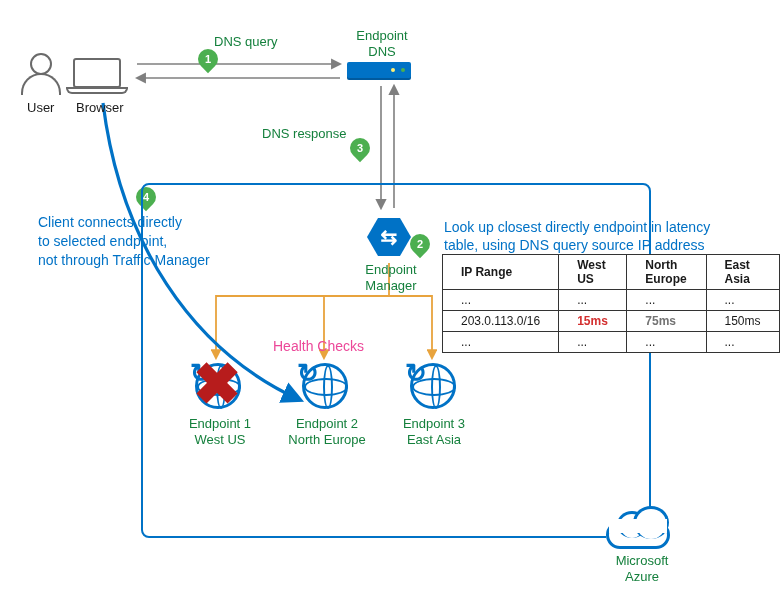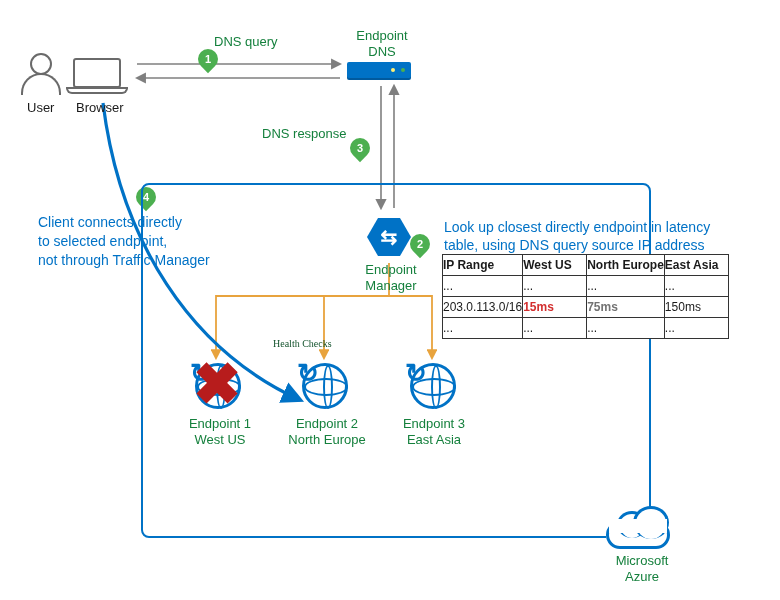--- a/index.html
+++ b/index.html
@@ -120,34 +120,34 @@
   
   svg.overlay { position:absolute; left:0; top:0; width:780px; height:600px; pointer-events:none; }
 
   
   .latency-table {
     position:absolute; left:442px; top:254px;
     border-collapse:collapse; font-size:12px;
     background:#fff;
   }
   .latency-table th, .latency-table td {
-    border:1px solid #333; padding:3px 0; text-align:left;
+    border:1px solid #333; padding:3px 18px; text-align:left;
     min-width:64px;
   }
   .latency-table th { font-weight:600; }
   .ms-red { color:#d32f2f; font-weight:600; }
   .ms-green { color:#737373; font-weight:600; }
 
   
   .client-caption { position:absolute; left:38px; top:213px; width:220px; color:#0072c6; font-size:14px; line-height:1.35; }
   .client-caption b { font-weight:400; }
 
   .lookup-caption { position:absolute; left:444px; top:218px; width:320px; color:#0072c6; font-size:14px; line-height:1.3; }
 
-  .hc-label { position:absolute; left:273px; top:338px; color:#14532d; font-size:10px;font-family:Liberation Serif, serif; }
+  .hc-label { position:absolute; left:273px; top:338px; color:#ec4899; font-size:14px; }
 </style>
 </head>
 <body>
 
 <svg class="overlay">
   <defs>
     <marker id="ah-gray" viewBox="0 0 10 10" refX="8" refY="5" markerWidth="7" markerHeight="7" orient="auto">
       <path d="M0,0 L10,5 L0,10 z" fill="#7f7f7f"></path>
     </marker>
     <marker id="ah-orange" viewBox="0 0 10 10" refX="8" refY="5" markerWidth="6" markerHeight="6" orient="auto">

